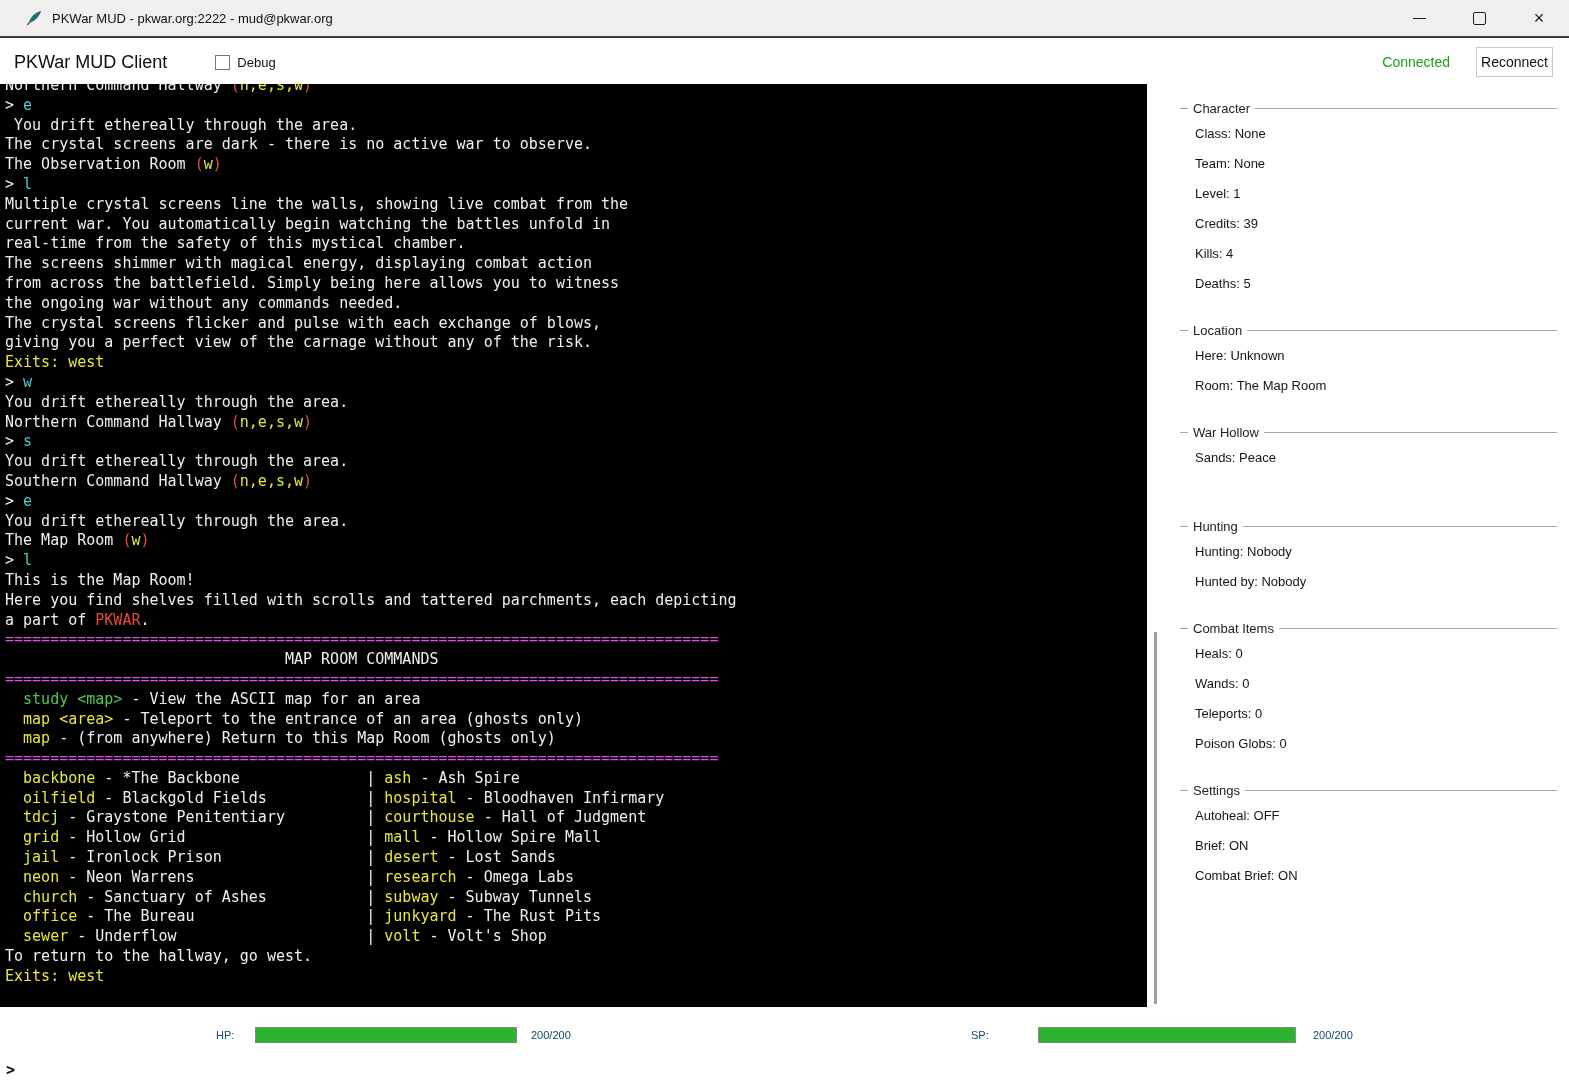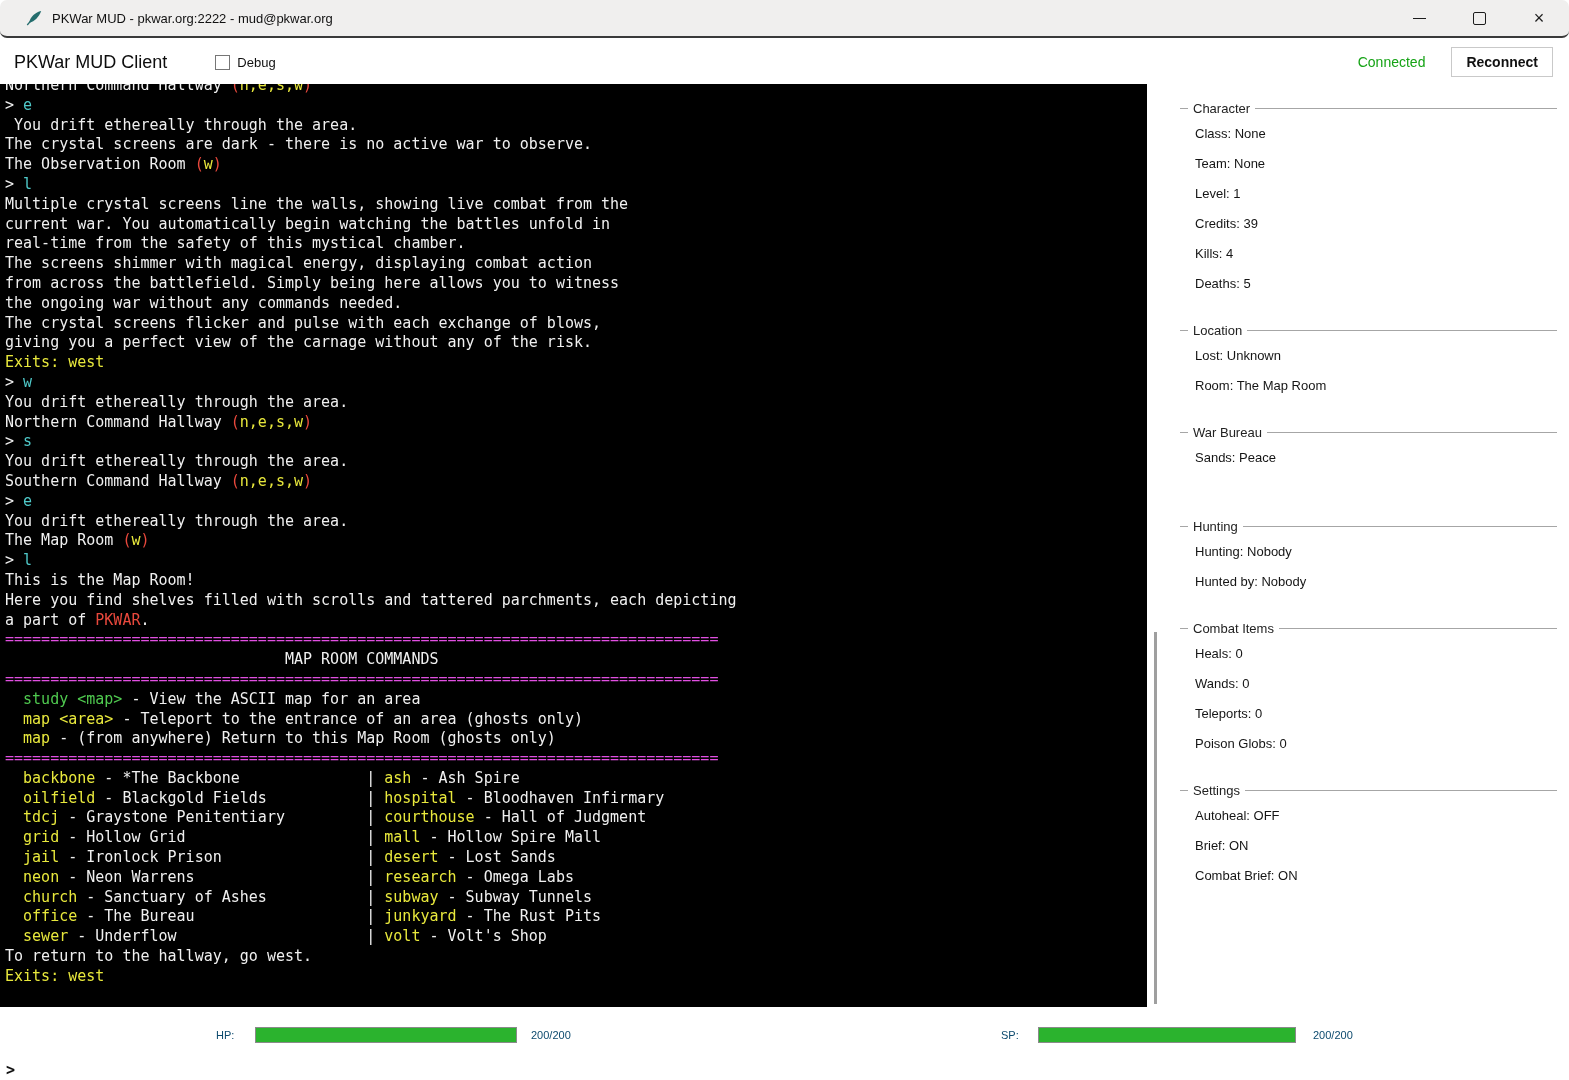--- a/index.html
+++ b/index.html
@@ -1,39 +1,39 @@
 <!DOCTYPE html>
 <html><head>
 <meta charset="utf-8">
 <style>
   html,body{margin:0;padding:0;width:1569px;height:1080px;overflow:hidden;background:#fff;
     font-family:"Liberation Sans",sans-serif;}
   .app{position:relative;width:1569px;height:1080px;background:#fff;}
 
   
   .titlebar{position:absolute;left:0;top:0;width:100%;height:38px;background:#f0efee;
-    border-bottom:2px solid #3a3a3a;display:flex;align-items:center;box-sizing:border-box;border-radius:7px;}
+    border-bottom:2px solid #3a3a3a;display:flex;align-items:center;box-sizing:border-box;}
   .app-icon{margin-left:25px;width:18px;height:18px;display:inline-flex;}
   .title-text{margin-left:9px;font-size:13px;color:#111;}
   .win-controls{margin-left:auto;display:flex;height:100%;}
   .win-btn{width:60px;height:100%;display:flex;align-items:center;justify-content:center;cursor:default;}
   .min-glyph{width:13px;height:1px;background:#1c1c1c;}
   .max-glyph{width:11px;height:11px;border:1.5px solid #1c1c1c;border-radius:2px;}
   .close-glyph{font-size:18px;color:#1c1c1c;line-height:1;}
 
   
   .toolbar{position:absolute;left:0;top:40px;width:100%;height:44px;background:#fff;
     display:flex;align-items:center;box-sizing:border-box;padding:0 14px;}
   .app-title{font-size:18px;font-weight:normal;color:#0d0d0d;}
   .checkbox{margin-left:48px;width:15px;height:15px;border:1px solid #767676;background:#fff;
     display:inline-block;box-sizing:border-box;}
   .debug-label{margin-left:7px;font-size:13px;color:#111;}
   .conn-status{margin-left:auto;font-size:14px;}
   .reconnect{margin-left:26px;margin-right:2px;font-size:14px;color:#111;background:#fff;
-    border:1px solid #c9c9c9;padding:6px 14px;font-family:"Liberation Sans",sans-serif;font-weight:bold;}
+    border:1px solid #c9c9c9;padding:6px 4px;font-family:"Liberation Sans",sans-serif;}
 
   
   .terminal{position:absolute;left:0;top:84px;width:1147px;height:923px;background:#000;overflow:hidden;}
   .term-inner{margin-top:-8px;padding-left:5px;font-family:"DejaVu Sans Mono",monospace;
     font-size:15px;line-height:19.8px;white-space:pre;}
   .tline{height:19.8px;text-decoration:underline;}
   .term-scrollbar{position:absolute;left:1149px;top:84px;width:12px;height:923px;}
   .term-thumb{position:absolute;left:5px;top:548px;width:3px;height:372px;background:#9f9f9f;}
 
   
@@ -48,21 +48,21 @@
   .tail{flex:1;height:1px;background:#a6a6a6;}
   .sec-item{height:30px;display:flex;align-items:center;padding-left:15px;font-size:13px;color:#151515;}
 
   
   .bottom{position:absolute;left:0;top:1007px;width:100%;height:73px;background:#fff;}
   .status-row{position:absolute;left:0;top:20px;width:100%;height:18px;font-size:11px;color:#0c4a6e;}
   .stat-label{position:absolute;top:2px;}
   .stat-value{position:absolute;top:2px;}
   .hp-label{left:216px;}
   .hp-value{left:531px;}
-  .sp-label{left:1001px;}
+  .sp-label{left:971px;}
   .sp-value{left:1313px;}
   .pbar{position:absolute;top:0;height:16px;border:1px solid #8a8a8a;background:#fff;box-sizing:border-box;}
   .hp-bar{left:255px;width:262px;}
   .sp-bar{left:1038px;width:258px;}
   .pfill{height:100%;}
   .input-row{position:absolute;left:0;top:53px;width:100%;height:20px;display:flex;align-items:center;}
   .prompt{margin-left:6px;font-family:"DejaVu Sans Mono",monospace;font-size:15px;font-weight:bold;color:#111;}
   .cmd-input{flex:1;margin-left:6px;border:none;outline:none;background:transparent;
     font-family:"DejaVu Sans Mono",monospace;font-size:15px;color:#111;}
 </style>
@@ -120,27 +120,27 @@
         <div class="sec-item">Credits: 39</div>
         <div class="sec-item">Kills: 4</div>
         <div class="sec-item">Deaths: 5</div>
       </div>
       <div class="section">
         <div class="sec-head">
           <span class="lead"></span>
           <span class="sec-title">Location</span>
           <span class="tail"></span>
         </div>
-        <div class="sec-item">Lost: Unknown</div>
+        <div class="sec-item">Here: Unknown</div>
         <div class="sec-item">Room: The Map Room</div>
       </div>
       <div class="section">
         <div class="sec-head">
           <span class="lead"></span>
-          <span class="sec-title">War Bureau</span>
+          <span class="sec-title">War Hollow</span>
           <span class="tail"></span>
         </div>
         <div class="sec-item">Sands: Peace</div>
       </div>
       <div class="section">
         <div class="sec-head">
           <span class="lead"></span>
           <span class="sec-title">Hunting</span>
           <span class="tail"></span>
         </div>

